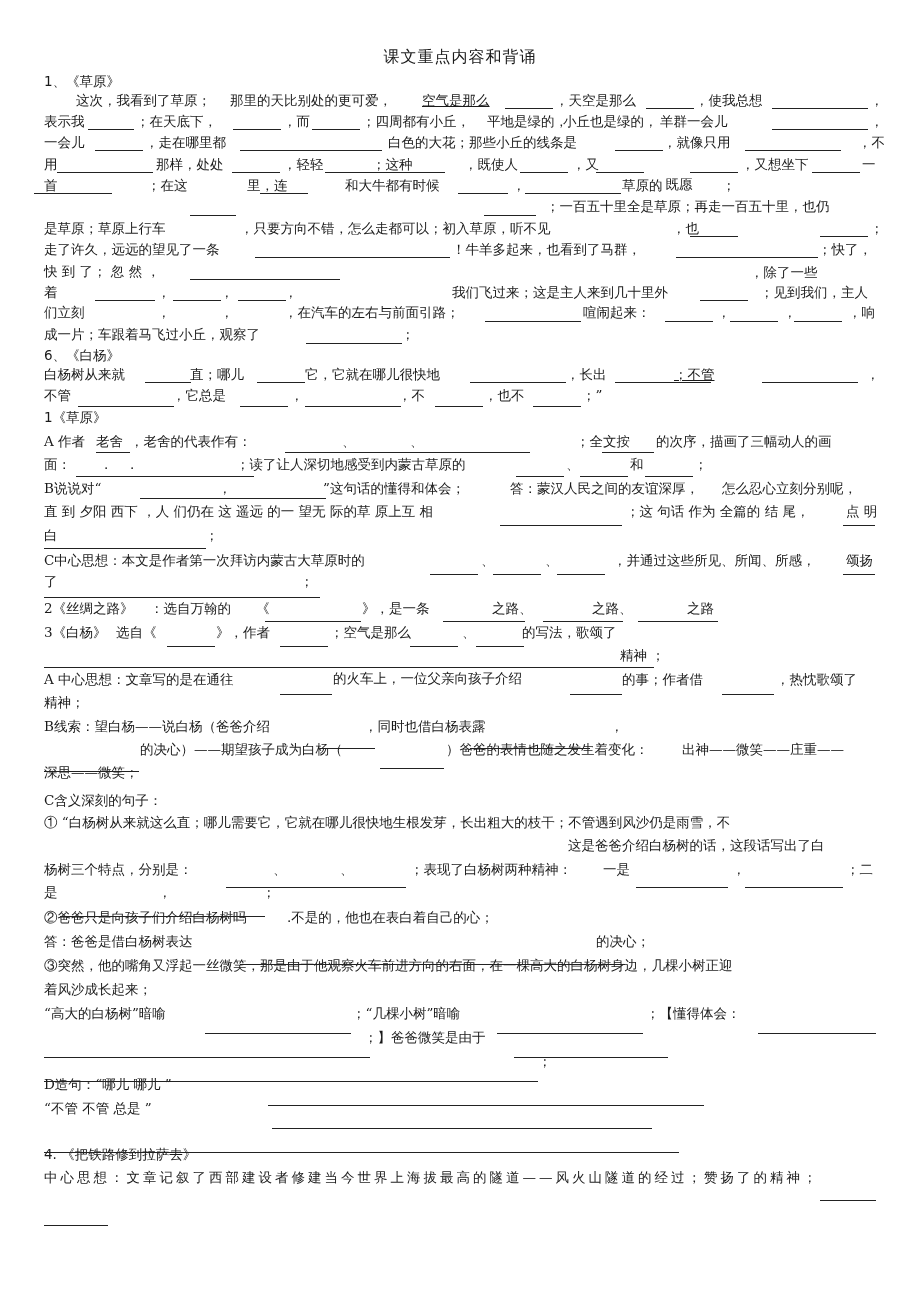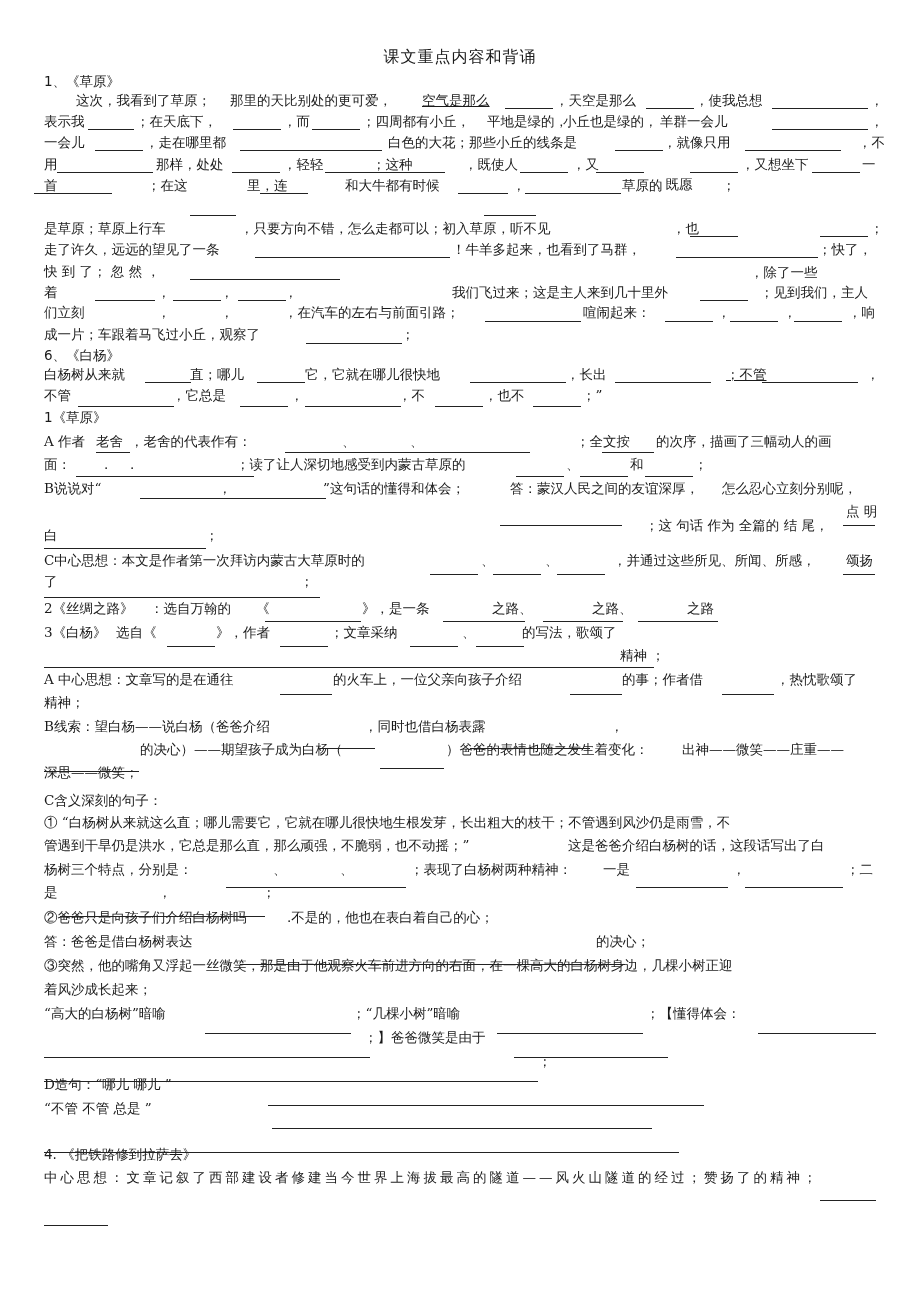--- a/index.html
+++ b/index.html
@@ -55,20 +55,21 @@
   <div class="seg" style="top:155px;left:862px;">一</div>
 
   <div class="seg" style="top:176px;left:44px;">首</div>
   <div class="seg" style="top:176px;left:147px;">；在这</div>
   <div class="seg" style="top:176px;left:247px;">里，连</div>
   <div class="seg" style="top:176px;left:345px;">和大牛都有时候</div>
   <div class="seg" style="top:176px;left:512px;">，</div>
   <div class="seg" style="top:176px;left:622px;">草原的</div>
   <div class="seg" style="top:176px;left:722px;">；</div>
 
+  <div class="seg" style="top:197px;left:546px;">；一百五十里全是草原；再走一百五十里，也仍</div>
 
   <div class="seg" style="top:219px;left:44px;">是草原；草原上行车</div>
   <div class="seg" style="top:219px;left:240px;">，只要方向不错，怎么走都可以；初入草原，听不见</div>
   <div class="seg" style="top:219px;left:672px;">，也</div>
   <div class="seg" style="top:219px;left:750px;margin-top:44px;">，除了一些</div>
   <div class="seg" style="top:219px;left:870px;">；</div>
 
   <div class="seg" style="top:240px;left:44px;">走了许久，远远的望见了一条</div>
   <div class="seg" style="top:240px;left:452px;">！牛羊多起来，也看到了马群，</div>
   <div class="seg" style="top:240px;left:818px;">；快了，</div>
@@ -92,21 +93,21 @@
   <div class="seg" style="top:303px;left:848px;">，响</div>
 
   <div class="seg" style="top:325px;left:44px;">成一片；车跟着马飞过小丘，观察了</div>
   <div class="seg" style="top:325px;left:401px;">；</div>
 
   <div class="line sans" style="top:346px;">6、《白杨》</div>
   <div class="seg" style="top:365px;left:44px;">白杨树从来就</div>
   <div class="seg" style="top:365px;left:190px;">直；哪儿</div>
   <div class="seg" style="top:365px;left:305px;">它，它就在哪儿很快地</div>
   <div class="seg" style="top:365px;left:566px;">，长出</div>
-  <div class="seg" style="top:365px;left:726px;text-decoration:underline;">；不管</div>
+  <div class="seg" style="top:365px;left:674px;text-decoration:underline;">；不管</div>
   <div class="seg" style="top:365px;left:866px;">，</div>
 
   <div class="seg" style="top:386px;left:44px;">不管</div>
   <div class="seg" style="top:386px;left:172px;">，它总是</div>
   <div class="seg" style="top:386px;left:290px;">，</div>
   <div class="seg" style="top:386px;left:398px;">，不</div>
   <div class="seg" style="top:386px;left:484px;">，也不</div>
   <div class="seg" style="top:386px;left:582px;">；”</div>
 
   <div class="line sans" style="top:408px;">1《草原》</div>
@@ -126,21 +127,22 @@
   <div class="seg" style="top:455px;left:566px;">、</div>
   <div class="seg" style="top:455px;left:630px;">和</div>
   <div class="seg" style="top:455px;left:694px;">；</div>
 
   <div class="seg" style="top:479px;left:44px;">B说说对“</div>
   <div class="seg" style="top:479px;left:218px;">，</div>
   <div class="seg" style="top:479px;left:323px;">”这句话的懂得和体会；</div>
   <div class="seg" style="top:479px;left:510px;">答：蒙汉人民之间的友谊深厚，</div>
   <div class="seg" style="top:479px;left:722px;">怎么忍心立刻分别呢，</div>
 
-  <div class="seg" style="top:516px;left:626px;margin-left:19px;">；这  句话  作为  全篇的  结 尾，</div>
+  <div class="seg" style="top:502px;left:44px;">直 到 夕阳  西下 ，人  们仍在  这 遥远  的一  望无  际的草  原上互  相</div>
+  <div class="seg" style="top:502px;left:626px;">；这  句话  作为  全篇的  结 尾，</div>
   <div class="seg" style="top:502px;left:846px;">点 明</div>
 
   <div class="seg" style="top:526px;left:44px;">白</div>
   <div class="seg" style="top:526px;left:205px;">；</div>
 
   <div class="seg" style="top:551px;left:44px;">C中心思想：本文是作者第一次拜访内蒙古大草原时的</div>
   <div class="seg" style="top:551px;left:481px;">、</div>
   <div class="seg" style="top:551px;left:545px;">、</div>
   <div class="seg" style="top:551px;left:613px;">，并通过这些所见、所闻、所感，</div>
   <div class="seg" style="top:551px;left:846px;">颂扬</div>
@@ -152,43 +154,42 @@
   <div class="seg" style="top:599px;left:150px;">：选自万翰的</div>
   <div class="seg" style="top:599px;left:256px;">《</div>
   <div class="seg" style="top:599px;left:362px;">》，是一条</div>
   <div class="seg" style="top:599px;left:492px;">之路、</div>
   <div class="seg" style="top:599px;left:592px;">之路、</div>
   <div class="seg" style="top:599px;left:687px;">之路</div>
 
   <div class="seg" style="top:623px;left:44px;">3《白杨》</div>
   <div class="seg" style="top:623px;left:116px;">选自《</div>
   <div class="seg" style="top:623px;left:216px;">》，作者</div>
-  <div class="seg" style="top:623px;left:330px;">；文章采纳</div>
+  <div class="seg" style="top:623px;left:330px;">；空气是那么</div>
   <div class="seg" style="top:623px;left:462px;">、</div>
   <div class="seg" style="top:623px;left:522px;">的写法，歌颂了</div>
   <div class="seg" style="top:646px;left:620px;">精神 ；</div>
 
   <div class="seg" style="top:670px;left:44px;">A 中心思想：文章写的是在通往</div>
-  <div class="seg" style="top:670px;left:333px;">的火车上，一位父亲向孩子介绍</div>
+  <div class="seg" style="top:670px;left:333px;font-family:Liberation Serif, serif;">的火车上，一位父亲向孩子介绍</div>
   <div class="seg" style="top:670px;left:622px;">的事；作者借</div>
   <div class="seg" style="top:670px;left:776px;">，热忱歌颂了</div>
   <div class="seg" style="top:693px;left:44px;">精神；</div>
 
   <div class="seg" style="top:717px;left:44px;">B线索：望白杨——说白杨（爸爸介绍</div>
   <div class="seg" style="top:717px;left:364px;">，同时也借白杨表露</div>
   <div class="seg" style="top:717px;left:610px;">，</div>
 
   <div class="seg" style="top:740px;left:140px;">的决心）——期望孩子成为白杨（</div>
   <div class="seg" style="top:740px;left:446px;">）爸爸的表情也随之发生着变化：</div>
   <div class="seg" style="top:740px;left:682px;">出神——微笑——庄重——</div>
   <div class="seg" style="top:763px;left:44px;">深思——微笑；</div>
 
   <div class="seg" style="top:791px;left:44px;">C含义深刻的句子：</div>
   <div class="seg" style="top:813px;left:44px;">①  “白杨树从来就这么直；哪儿需要它，它就在哪儿很快地生根发芽，长出粗大的枝干；不管遇到风沙仍是雨雪，不</div>
-  <div class="seg" style="top:836px;left:44px;">管遇到干旱仍是洪水，它总是那么直，那么顽强，不脆弱，也不动摇；”</div>
   <div class="seg" style="top:836px;left:568px;">这是爸爸介绍白杨树的话，这段话写出了白</div>
 
   <div class="seg" style="top:860px;left:44px;">杨树三个特点，分别是：</div>
   <div class="seg" style="top:860px;left:273px;">、</div>
   <div class="seg" style="top:860px;left:340px;">、</div>
   <div class="seg" style="top:860px;left:410px;">；表现了白杨树两种精神：</div>
   <div class="seg" style="top:860px;left:603px;">一是</div>
   <div class="seg" style="top:860px;left:732px;">，</div>
   <div class="seg" style="top:860px;left:846px;">；二</div>
 

